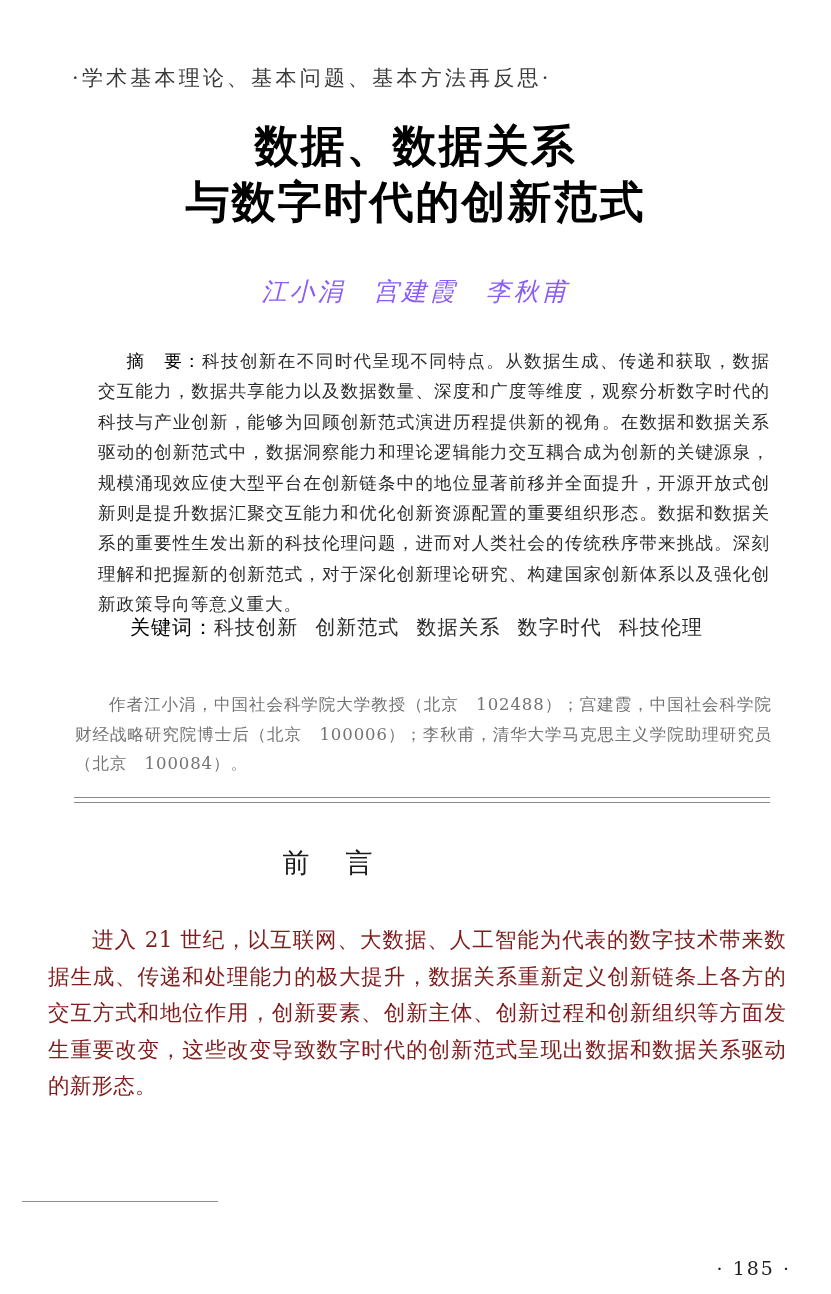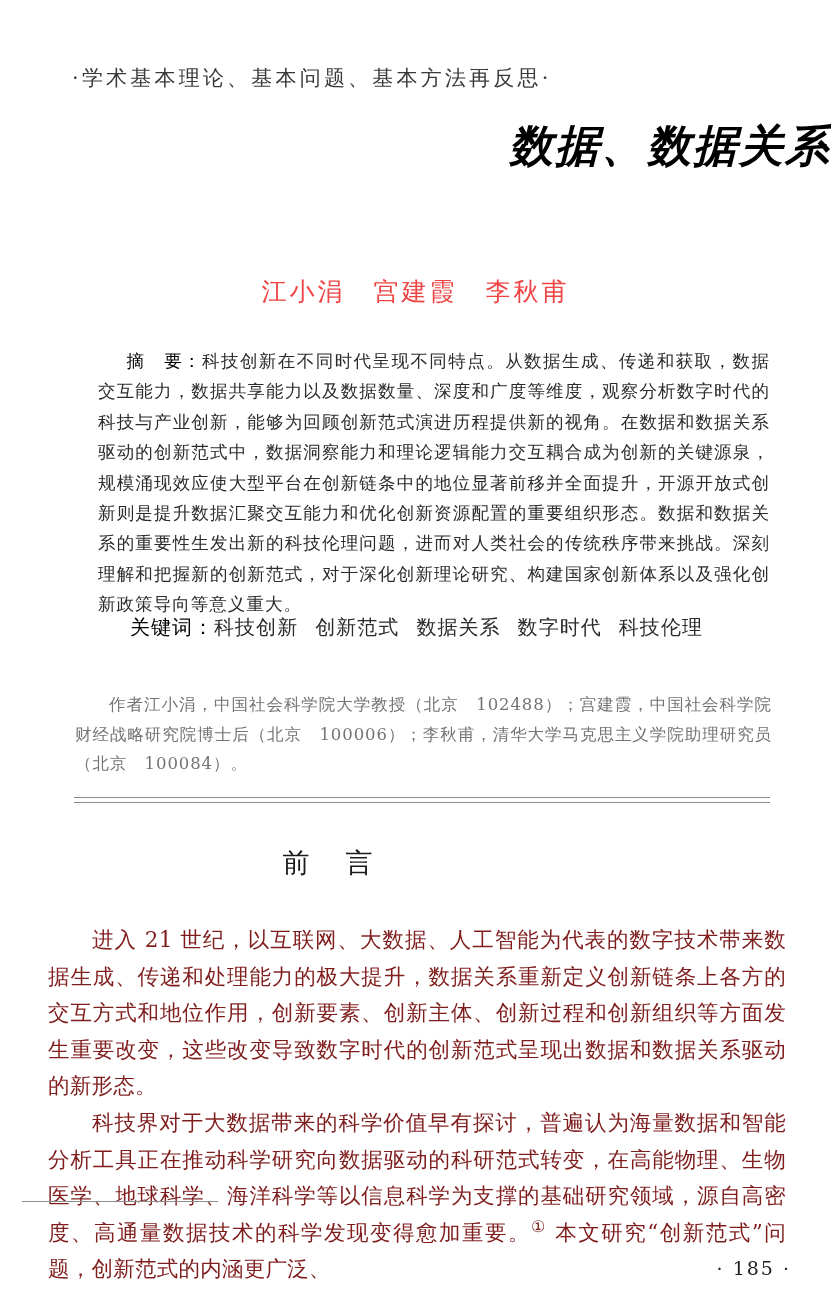--- a/index.html
+++ b/index.html
@@ -29,43 +29,43 @@
     white-space: nowrap;
     margin-left: 44px;
   }
 
   
   .title-block {
     position: absolute;
     left: 0;
     top: 118px;
     width: 831px;
-    text-align: right;
-    font-style: italic;
+    text-align: center;
   }
   .title-line {
     font-family: "DejaVu Sans", "Liberation Sans", sans-serif;
     font-weight: 700;
     font-size: 44px;
     line-height: 56px;
     letter-spacing: 2px;
     color: #000000;
   }
 
   
   .authors {
     position: absolute;
     left: 0;
     top: 275px;
     width: 831px;
     text-align: center;
     font-family: "DejaVu Serif", "Liberation Serif", serif;
     font-size: 25px;
     letter-spacing: 3px;
-    color: #ef4444;
+    color: #8b5cf6;
+    font-style: italic;
   }
   .author-name { display: inline-block; margin: 0 14px; }
 
   
   .abstract-block {
     position: absolute;
     left: 98px;
     top: 346px;
     width: 672px;
   }
@@ -205,20 +205,21 @@
 </style>
 </head>
 <body>
 
 <div class="page">
 
   <div class="running-header">·学术基本理论、基本问题、基本方法再反思·</div>
 
   <div class="title-block">
     <div class="title-line">数据、数据关系</div>
+    <div class="title-line">与数字时代的创新范式</div>
   </div>
 
   <div class="authors">
     <span class="author-name">江小涓</span><span class="author-name">宫建霞</span><span class="author-name">李秋甫</span>
   </div>
 
   <div class="abstract-block">
     <p class="abstract-para"><span class="lbl-indent"></span><span class="lbl-bold">摘　要：</span><span>科技创新在不同时代呈现不同特点。从数据生成、传递和获取，数据交互能力，数据共享能力以及数据数量、深度和广度等维度，观察分析数字时代的科技与产业创新，能够为回顾创新范式演进历程提供新的视角。在数据和数据关系驱动的创新范式中，数据洞察能力和理论逻辑能力交互耦合成为创新的关键源泉，规模涌现效应使大型平台在创新链条中的地位显著前移并全面提升，开源开放式创新则是提升数据汇聚交互能力和优化创新资源配置的重要组织形态。数据和数据关系的重要性生发出新的科技伦理问题，进而对人类社会的传统秩序带来挑战。深刻理解和把握新的创新范式，对于深化创新理论研究、构建国家创新体系以及强化创新政策导向等意义重大。</span></p>
   </div>
 
@@ -227,21 +228,20 @@
   <div class="affil-block">
     <p class="affil-para">作者江小涓，中国社会科学院大学教授（北京　102488）；宫建霞，中国社会科学院财经战略研究院博士后（北京　100006）；李秋甫，清华大学马克思主义学院助理研究员（北京　100084）。</p>
   </div>
 
   <div class="double-rule"></div>
 
   <div class="section-heading"><span>前</span><span class="sec-gap"></span><span>言</span></div>
 
   <div class="body-block">
     <p class="body-para">进入 21 世纪，以互联网、大数据、人工智能为代表的数字技术带来数据生成、传递和处理能力的极大提升，数据关系重新定义创新链条上各方的交互方式和地位作用，创新要素、创新主体、创新过程和创新组织等方面发生重要改变，这些改变导致数字时代的创新范式呈现出数据和数据关系驱动的新形态。</p>
-    <p class="body-para"><span>科技界对于大数据带来的科学价值早有探讨，普遍认为海量数据和智能分析工具正在推动科学研究向数据驱动的科研范式转变，在高能物理、生物医学、地球科学、海洋科学等以信息科学为支撑的基础研究领域，源自高密度、高通量数据技术的科学发现变得愈加重要。</span><span class="fn-mark">①</span><span> 本文研究“创新范式”问题，创新范式的内涵更广泛、</span></p>
   </div>
 
   <div class="footnote-rule"></div>
 
 
   <div class="page-number">·  185  ·</div>
 
 </div>
 
 </body></html>

